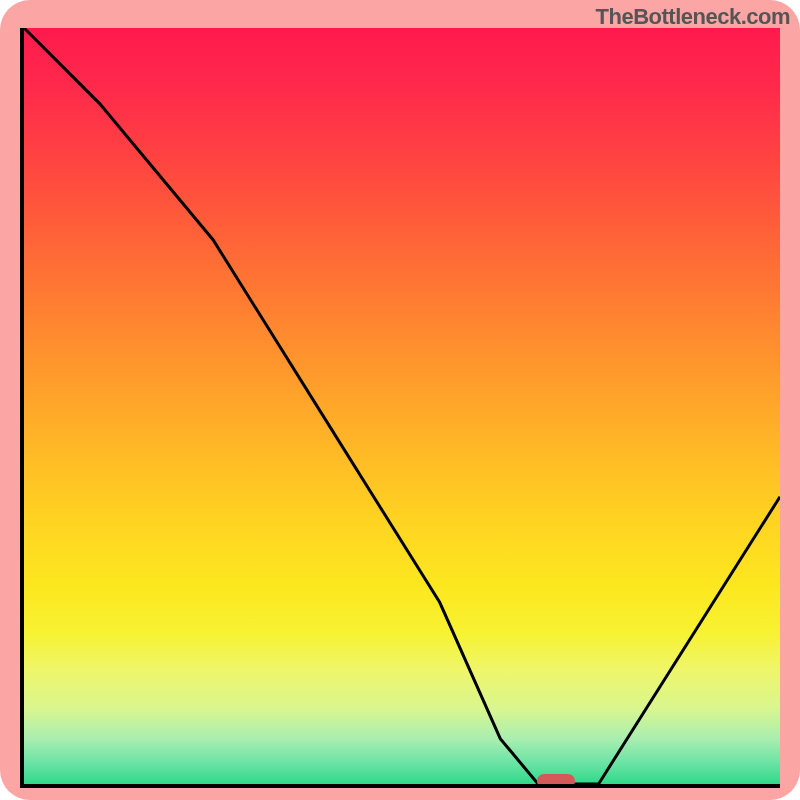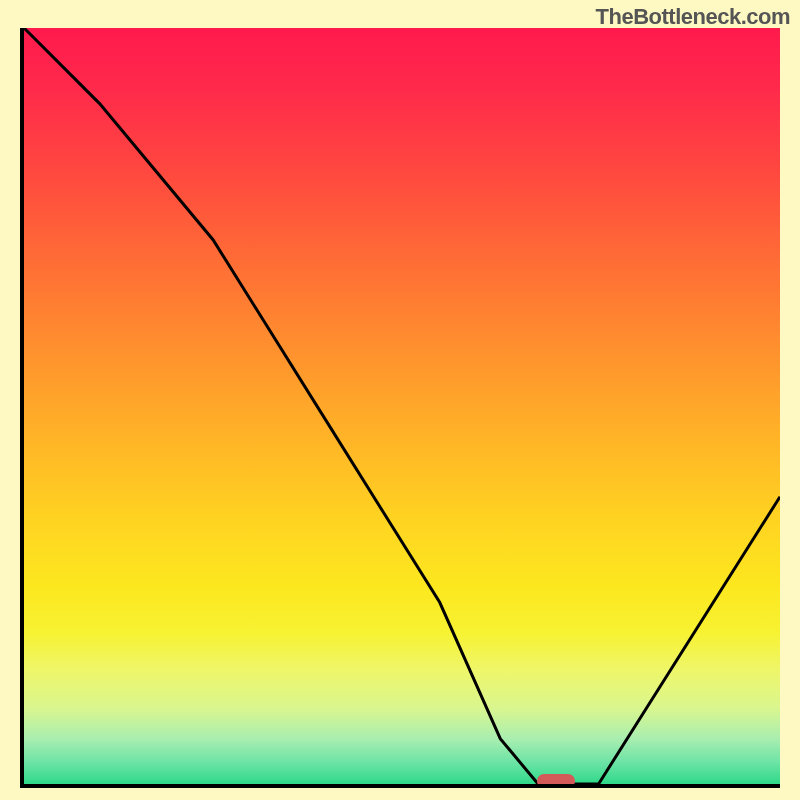--- a/index.html
+++ b/index.html
@@ -1,21 +1,22 @@
 <!DOCTYPE html>
 <html><head>
 <meta charset="utf-8">
 <style>
   * { margin: 0; padding: 0; box-sizing: border-box; }
   html, body { width: 800px; height: 800px; background: #fff; }
   .container {
     width: 800px;
     height: 800px;
     position: relative;
-    background: #fef9c3;
+    background: #fca5a5;
+    border-radius: 30px;
   }
   .watermark {
     position: absolute;
     top: 4px;
     right: 10px;
     font-family: Arial, sans-serif;
     font-size: 22px;
     font-weight: bold;
     color: #555;
     letter-spacing: -0.5px;

